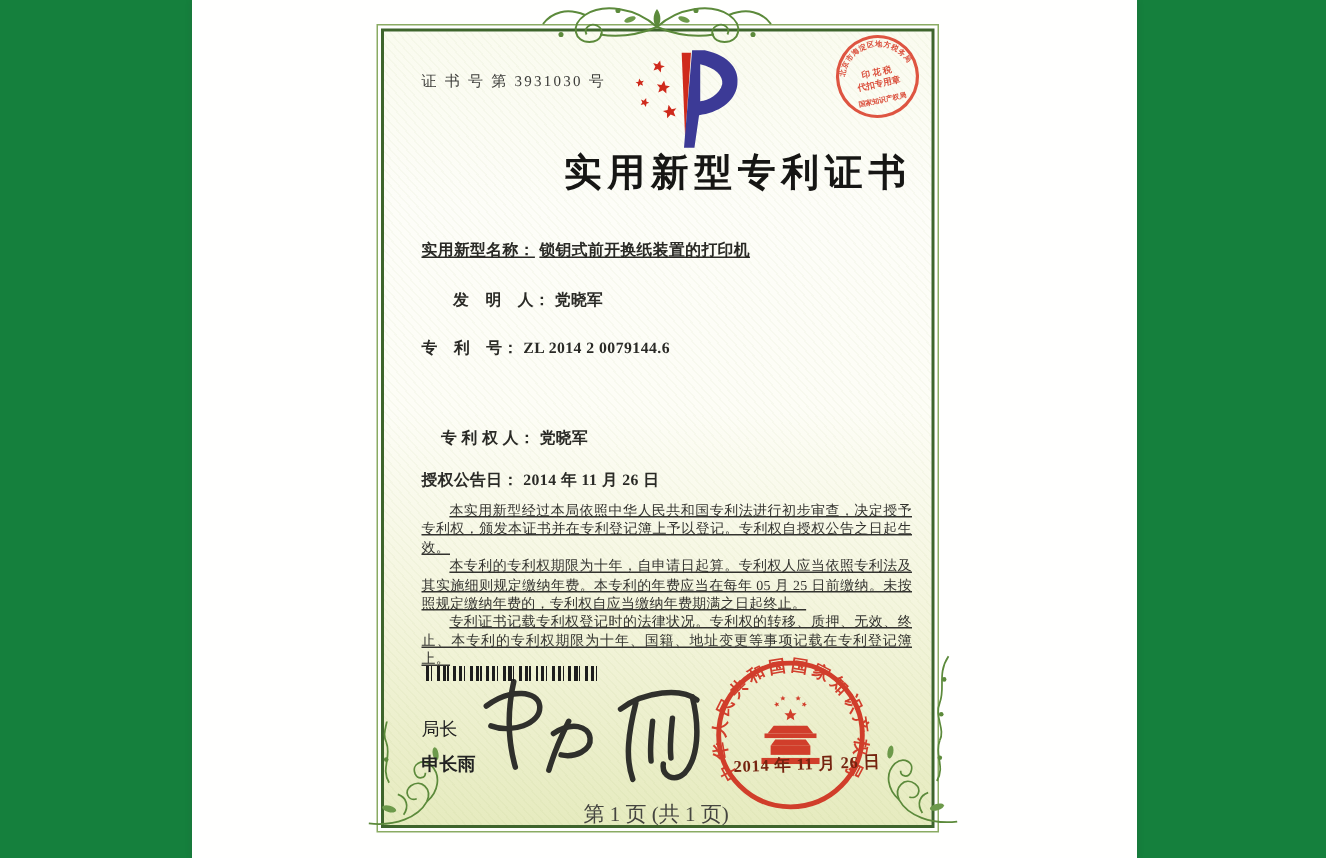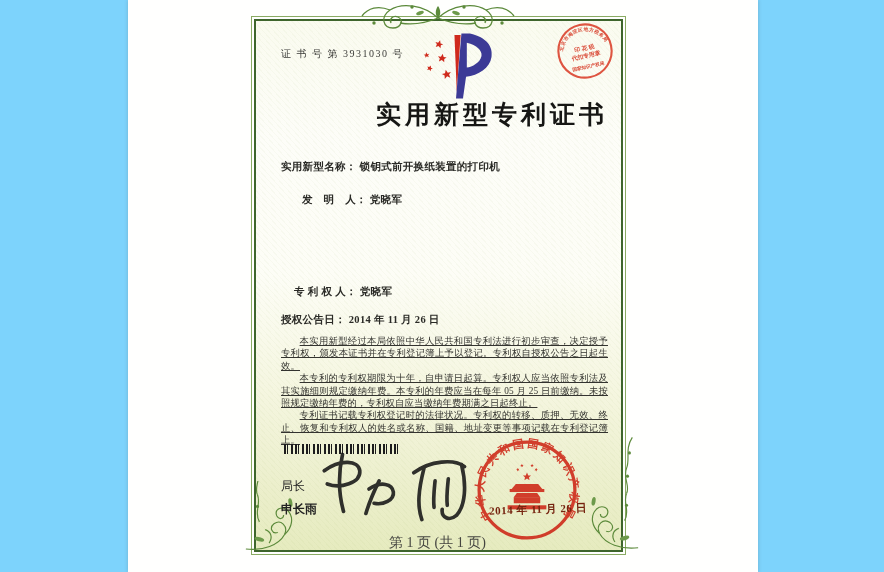--- a/index.html
+++ b/index.html
@@ -1,16 +1,16 @@
 <!DOCTYPE html>
 <html><head>
 <meta charset="utf-8">
 <style>
   html,body{margin:0;padding:0;background:#ffffff;}
-  .stage{position:relative;width:884px;height:572px;background:#7dd3fc;overflow:hidden;
+  .stage{position:relative;width:884px;height:572px;background:#15803d;overflow:hidden;
          font-family:"Liberation Serif","DejaVu Serif",serif;}
   .paper{position:absolute;left:128px;top:0;width:630px;height:572px;background:#fffffe;
          box-shadow:0 0 4px rgba(60,60,50,.22);}
   .frame-outer{position:absolute;left:251px;top:16px;width:373px;height:537px;
          border:1px solid #8aab63;}
   .frame-inner{position:absolute;left:2px;top:2px;right:2px;bottom:2px;border:2px solid #3e652c;
          background:linear-gradient(180deg,#fafbef 0%,#fdfdf8 22%,#fdfdf6 48%,#f5f6e0 70%,#ecefcc 88%,#e6ebbf 100%);}
   .frame-inner::after{content:"";position:absolute;inset:0;
          background:repeating-linear-gradient(48deg,rgba(130,160,70,.045) 0 1px,transparent 1px 4px);}
   .cert-no{position:absolute;left:281px;top:47px;font-size:10px;letter-spacing:1.5px;color:#3b3b38;}
@@ -108,37 +108,40 @@
       <text font-size="5" font-weight="bold" fill="#d8402c" letter-spacing="0.4">
         <textPath href="#taxTop" startOffset="50%" text-anchor="middle">北京市海淀区地方税务局</textPath>
       </text>
       <text x="31" y="30" text-anchor="middle" font-size="6" font-weight="bold" fill="#d8402c">印 花 税</text>
       <text x="31" y="38" text-anchor="middle" font-size="6" font-weight="bold" fill="#d8402c">代扣专用章</text>
       <text x="31" y="49" text-anchor="middle" font-size="4.8" font-weight="bold" fill="#d8402c">国家知识产权局</text>
     </svg>
 
     <div class="title" style="left:123px;">实用新型专利证书</div>
 
-    <div class="field-row" style="left:153px;top:160px;">
+    <div class="field-row" style="left:153px;top:160px;text-decoration:underline;">
       <span>实用新型名称：</span><span class="val">锁钥式前开换纸装置的打印机</span>
     </div>
     <div class="field-row" style="left:153px;top:193px;margin-left:21px;">
       <span>发　明　人：</span><span class="val">党晓军</span>
+    </div>
+    <div class="field-row" style="left:153px;top:225px;">
+      <span>专　利　号：</span><span class="val">ZL 2014 2 0079144.6</span>
     </div>
     <div class="field-row" style="left:166px;top:285px;">
       <span>专 利 权 人：</span><span class="val">党晓军</span>
     </div>
     <div class="field-row" style="left:153px;top:313px;">
       <span>授权公告日：</span><span class="val">2014 年 11 月 26 日</span>
     </div>
 
     <div class="body-text" style="left:153px;">
       <p>本实用新型经过本局依照中华人民共和国专利法进行初步审查，决定授予专利权，颁发本证书并在专利登记簿上予以登记。专利权自授权公告之日起生效。</p>
       <p>本专利的专利权期限为十年，自申请日起算。专利权人应当依照专利法及其实施细则规定缴纳年费。本专利的年费应当在每年 05 月 25 日前缴纳。未按照规定缴纳年费的，专利权自应当缴纳年费期满之日起终止。</p>
-      <p>专利证书记载专利权登记时的法律状况。专利权的转移、质押、无效、终止、恢复和专利权人的姓名或名称、国籍、地址变更等事项记载在专利登记簿上。</p>
+      <p>专利证书记载专利权登记时的法律状况。专利权的转移、质押、无效、终止、本专利的专利权期限为十年、国籍、地址变更等事项记载在专利登记簿上。</p>
     </div>
 
     <div class="barcode" style="left:156px;"></div>
 
     <div class="director-title" style="left:153px;">局长</div>
     <div class="director-name" style="left:153px;">申长雨</div>
 
     <svg class="signature" style="left:184px;" width="178" height="84" viewBox="0 0 175 82">
       <g stroke="#161616" stroke-width="3.6" fill="none" stroke-linecap="round" opacity="0.88">
         <path d="M30,8 C26,26 26,46 31,64"></path>

